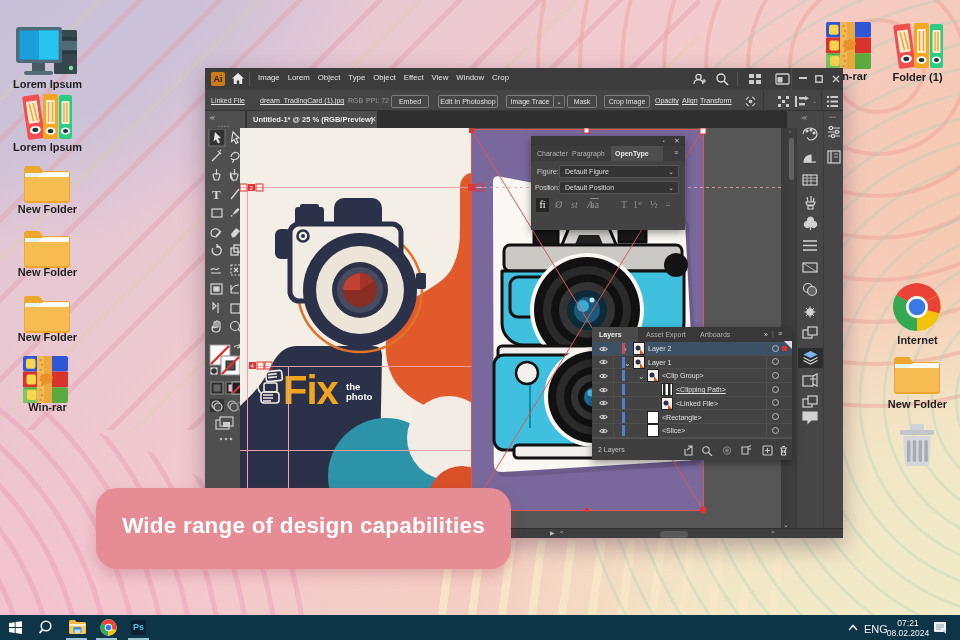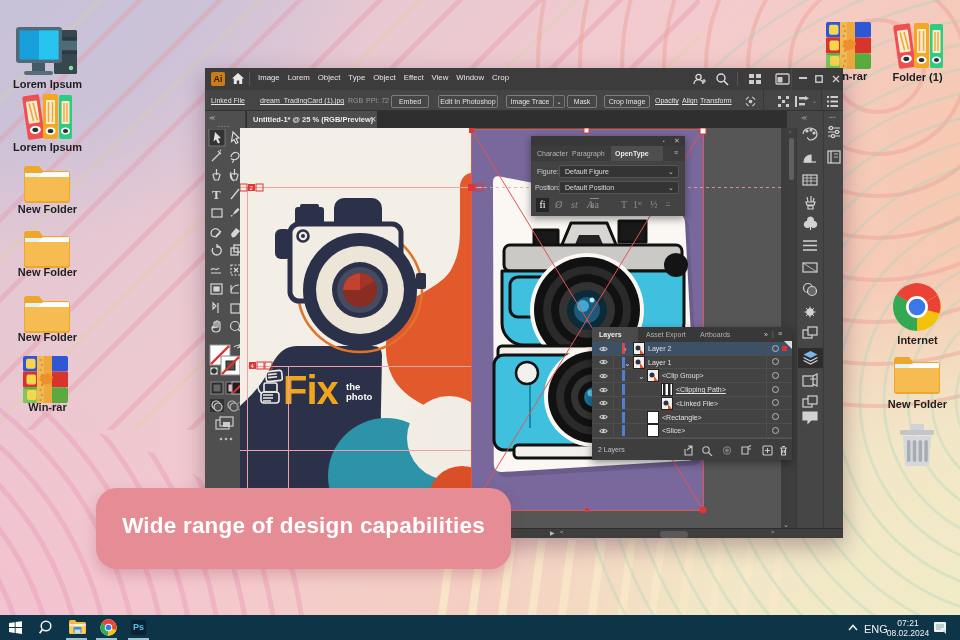--- a/index.html
+++ b/index.html
@@ -663,21 +663,21 @@
  </div>
 
  <div class="abs" style="left:0;top:460px;width:638px;height:10px;background:#3e3e3e;border-top:1px solid #2e2e2e">
   <span class="abs" style="left:345px;top:0px;color:#bbb;font-size:6px">▶</span>
   <span class="abs" style="left:355px;top:0px;color:#bbb;font-size:6px">&lt;</span>
   <div class="abs" style="left:455px;top:1.5px;width:28px;height:7px;background:#5a5a5a;border-radius:4px"></div>
   <span class="abs" style="left:566px;top:0px;color:#bbb;font-size:6px">&gt;</span>
   <span class="abs" style="left:578px;top:-8px;color:#bbb;font-size:7px">⌄</span>
  </div>
 
- <div id="otpanel" class="abs" style="left:326px;top:68px;width:154px;height:80px;background:#434343;box-shadow:0 3px 8px rgba(0,0,0,.4);font-size:7px;color:#ccc">
+ <div id="otpanel" class="abs" style="left:326px;top:68px;width:154px;height:94px;background:#434343;box-shadow:0 3px 8px rgba(0,0,0,.4);font-size:7px;color:#ccc">
   <div class="abs" style="left:0;top:0;width:154px;height:10px;background:#383838"></div>
   <span class="abs" style="left:132px;top:2px;color:#aaa;font-size:5px">▪</span>
       <span class="abs" style="left:143px;top:1px;color:#bbb;font-size:7px">✕</span>
   <div class="abs" style="left:0;top:10px;width:154px;height:15px;background:#3c3c3c"></div>
   <span class="abs" style="left:6px;top:14px;color:#b5b5b5">Character</span>
   <span class="abs" style="left:41px;top:14px;color:#b5b5b5">Paragraph</span>
   <div class="abs" style="left:80px;top:10px;width:52px;height:15px;background:#4e4e4e"></div>
   <span class="abs" style="left:84px;top:14px;color:#e8e8e8;font-weight:bold">OpenType</span>
   <span class="abs" style="left:143px;top:13px;color:#bbb">≡</span>
   <span class="abs" style="left:6px;top:32px;white-space:nowrap">Figure:</span>

